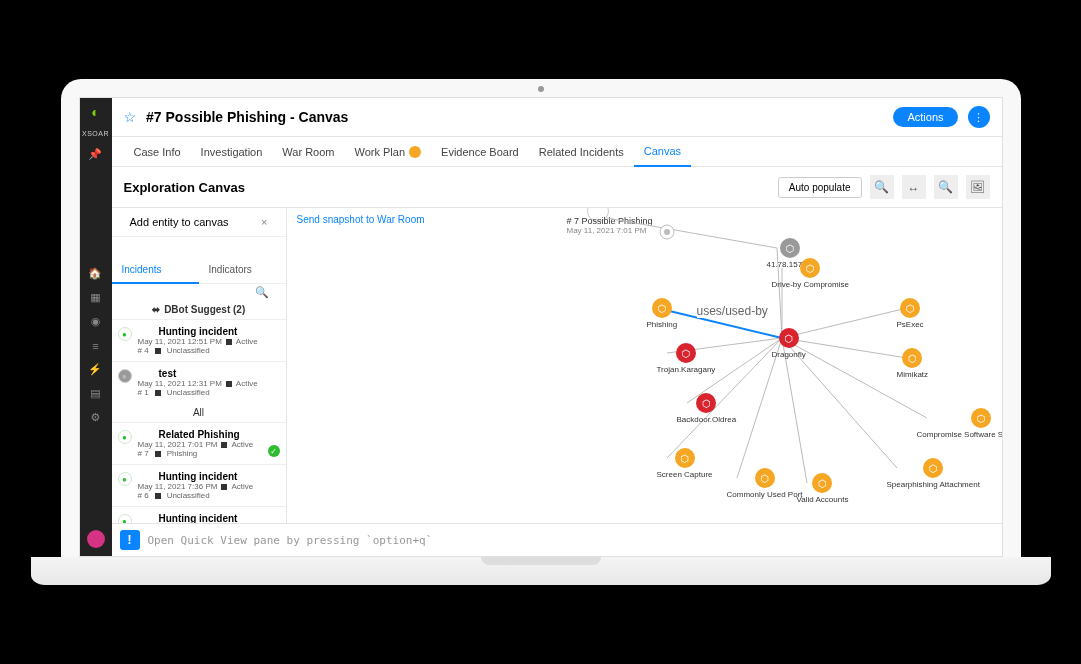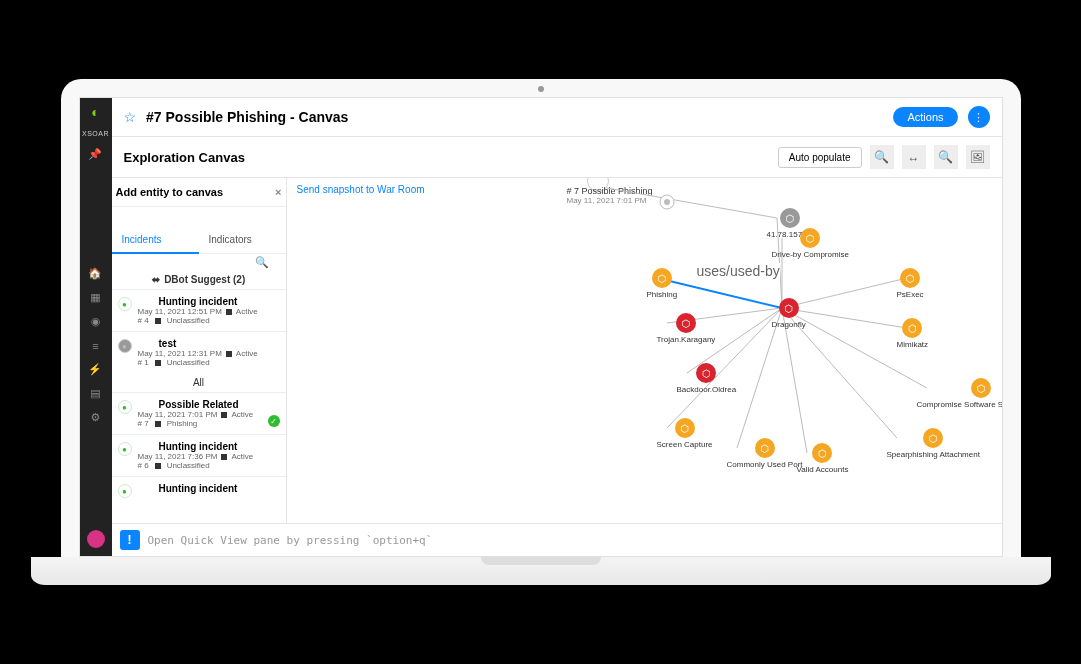--- a/index.html
+++ b/index.html
@@ -31,21 +31,21 @@
 .tab.active { color:#0a84ff; border-bottom:2px solid #0a84ff; margin-bottom:-1px; }
 .tab .wp-icon { width:12px;height:12px;background:#f5a623;border-radius:50%;display:inline-block; }
 
 .secondary { display:flex; align-items:center; padding:8px 12px; border-bottom:1px solid #e4e4e4; gap:8px; }
 .sec-title { font-weight:600; font-size:13px; flex:1; }
 .btn-outline { background:#fff; border:1px solid #ccc; border-radius:3px; padding:4px 10px; font-size:10px; cursor:pointer; }
 .toolbtn { width:24px; height:24px; background:#eee; border:none; display:flex; align-items:center; justify-content:center; font-size:12px; cursor:pointer; color:#555; }
 
 .content { flex:1; display:flex; min-height:0; }
 .addpanel { width:175px; border-right:1px solid #e4e4e4; display:flex; flex-direction:column; font-size:10px; }
-.addpanel-h { display:flex; align-items:center; padding:8px 4px; border-bottom:1px solid #eee; font-weight:700; font-size:11px; }
+.addpanel-h { display:flex; align-items:center; padding:8px 18px; border-bottom:1px solid #eee; font-weight:400; font-size:11px; }
 .addpanel-h .close { margin-left:auto; cursor:pointer; color:#888; }
 .subtabs { display:flex; border-bottom:1px solid #eee; }
 .subtab { flex-basis:50%; padding:7px 10px; text-align:left; font-size:10px; cursor:pointer; color:#555;margin-top:20px; }
 .subtab.active { color:#0a84ff; border-bottom:2px solid #0a84ff; margin-bottom:-1px; }
 .search-wrap { padding:8px 10px; position:relative; }
 .search-wrap input { width:100%; border:1px solid #ccc; border-radius:3px; padding:5px 24px 5px 8px; font-size:10px; }
 .search-wrap .mag { position:absolute; right:16px; top:50%; transform:translateY(-50%); color:#888; font-size:11px; }
 .section-lbl { text-align:center; padding:4px 0; font-size:10px; color:#333; display:flex; align-items:center; justify-content:center; gap:4px; }
 .section-lbl.bold { font-weight:600; }
 .list { flex:1; overflow:hidden; }
@@ -103,20 +103,32 @@
 
     <div class="main">
       <div class="header">
         <span class="star">☆</span>
         <span class="title">#7  Possible Phishing - Canvas</span>
         <span class="flex"></span>
         <button class="btn-actions">Actions</button>
         <button class="btn-i">⋮</button>
       </div>
 
+      <div class="tabs">
+        <div class="tab">Case Info</div>
+        <div class="tab">Investigation</div>
+        <div class="tab">War Room</div>
+        <div class="tab">
+              <span>Work Plan</span>
+              <span class="wp-icon"></span>
+            </div>
+        <div class="tab">Evidence Board</div>
+        <div class="tab">Related Incidents</div>
+        <div class="tab active">Canvas</div>
+      </div>
 
       <div class="secondary">
         <span class="sec-title">Exploration Canvas</span>
         <button class="btn-outline">Auto populate</button>
         <button class="toolbtn">🔍</button>
         <button class="toolbtn">↔</button>
         <button class="toolbtn">🔍</button>
         <button class="toolbtn">🖼</button>
       </div>
 
@@ -162,21 +174,21 @@
                   </div>
     <div class="meta2">
                     <span># 1</span> 
                     <span class="sq"></span>
                     <span>Unclassified</span>
                   </div>
     </div>
                 <div class="section-lbl">All</div>
                 <div class="item">
                   <div class="dot green">●</div>
-    <div class="nm">Possible Related</div>
+    <div class="nm">Related Phishing</div>
     <div class="meta">
                     <span>May 11, 2021 7:01 PM</span> 
                     <span class="sq"></span>
                     <span>Active</span>
                   </div>
     <div class="meta2">
                     <span># 7</span> 
                     <span class="sq"></span>
                     <span>Phishing</span>
                   </div>
@@ -274,21 +286,21 @@
                   <div class="lbl">Commonly Used Port</div>
                 </div>
                 <div class="node" style="left: 510px; top: 265px;">
                   <div class="circ orange">⬡</div>
                   <div class="lbl">Valid Accounts</div>
                 </div>
                 <div class="node" style="left: 600px; top: 250px;">
                   <div class="circ orange">⬡</div>
                   <div class="lbl">Spearphishing Attachment</div>
                 </div>
-                <div style="position: absolute; left: 410px; top: 85px; font-size: 14px; color: rgb(102, 102, 102); background: rgb(255, 255, 255);">uses/used-by</div>
+                <div style="position: absolute; left: 410px; top: 96px; font-size: 12px; color: rgb(102, 102, 102); background: rgb(255, 255, 255);">uses/used-by</div>
               </div>
         </div>
       </div>
 
       <div class="footer">
         <div class="excl">!</div>
         <div class="hint">Open Quick View pane by pressing `option+q`</div>
       </div>
     </div>
 

